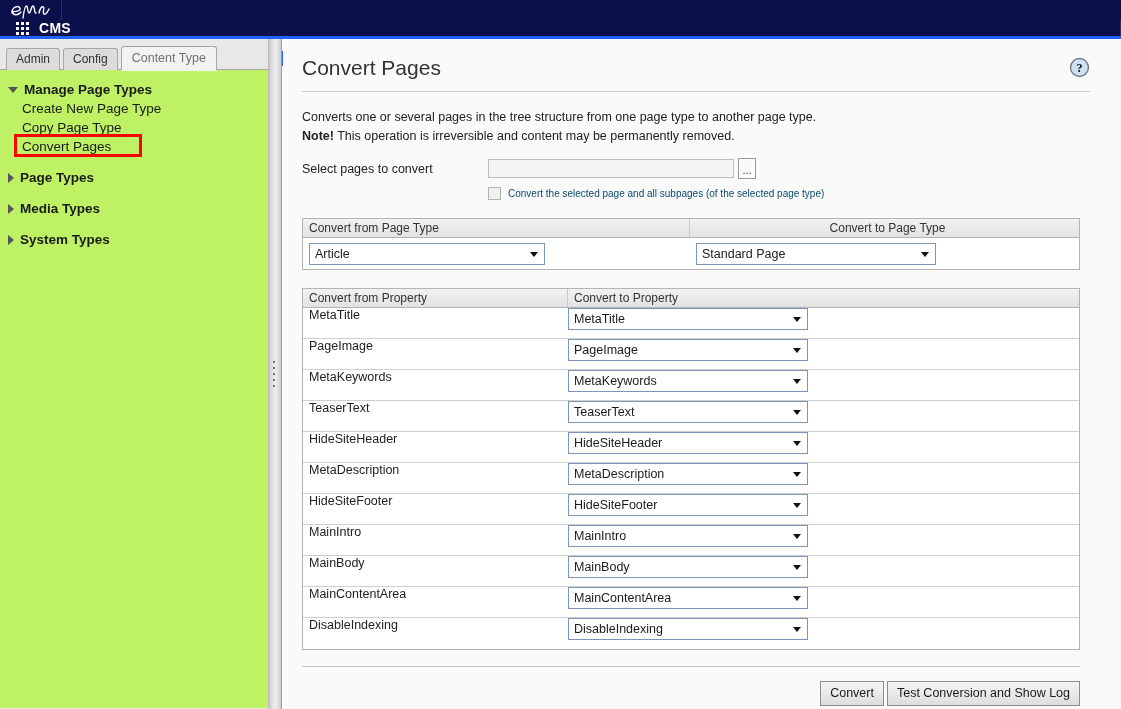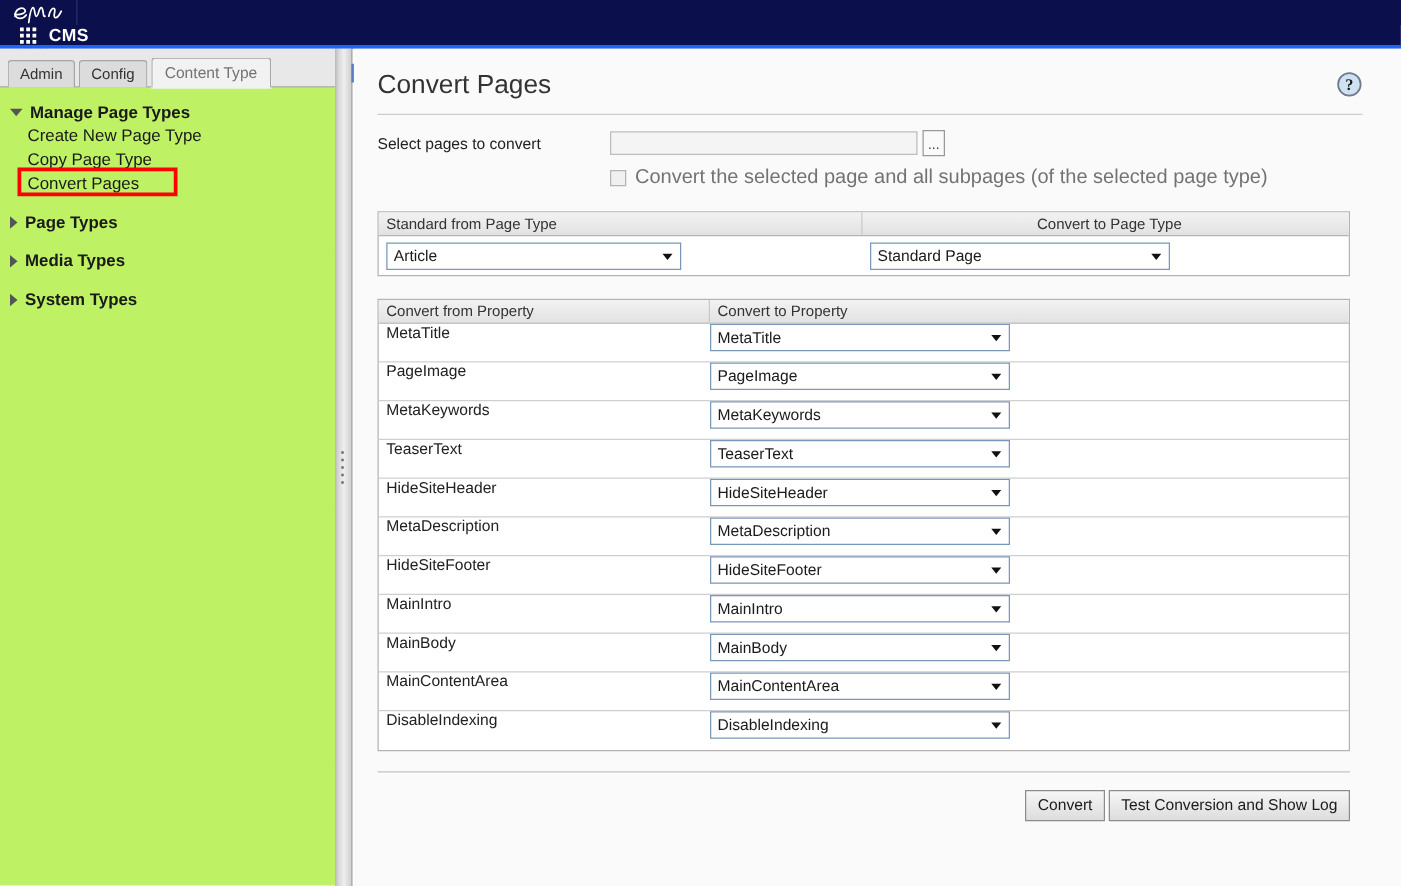--- a/index.html
+++ b/index.html
@@ -170,21 +170,21 @@
   }
   .check-row {
     margin: 8px 0 0 205px;
     display: flex; align-items: center; gap: 7px;
   }
   .chk {
     width: 13px; height: 13px;
     background: #f0f0f0; border: 1px solid #b5b5b5;
     cursor: pointer; flex: none;
   }
-  .chk-label { font-size: 16px; color: #737373; }
+  .chk-label { font-size: 10px; color: #0c4a6e; }
 
   
   .tbl {
     margin: 18px 41px 0 19px;
     border: 1px solid #b4b4b4;
     background: #ffffff;
   }
   .tbl-head {
     display: flex;
     background: linear-gradient(to bottom,#f2f2f2 0%,#e2e2e2 100%);
@@ -336,35 +336,39 @@
   <div class="page-head">
     <h1 class="page-title">Convert Pages</h1>
     <span class="help-icon">
       <svg width="21" height="21" viewBox="0 0 21 21" aria-hidden="true">
         <circle cx="10.5" cy="10.5" r="9" fill="#cfe2f3" stroke="#6f7b8a" stroke-width="1.4"></circle>
         <text x="10.5" y="15" text-anchor="middle" font-family="Liberation Serif, serif" font-size="13" font-weight="bold" fill="#1b1b1b">?</text>
       </svg>
     </span>
   </div>
 
+  <div class="intro">
+    <div>Converts one or several pages in the tree structure from one page type to another page type.</div>
+    <div><b>Note!</b><span> This operation is irreversible and content may be permanently removed.</span></div>
+  </div>
 
   <div class="field-row">
     <span class="field-label">Select pages to convert</span>
     <input class="txt" type="text" value="" style="">
     <div class="browse-btn">...</div>
   </div>
 
   <div class="check-row">
     <span class="chk"></span>
     <span class="chk-label">Convert the selected page and all subpages (of the selected page type)</span>
   </div>
 
   <div class="tbl">
     <div class="tbl-head">
-      <div class="th c1">Standard from Page Type</div>
+      <div class="th c1">Convert from Page Type</div>
       <div class="th c2">Convert to Page Type</div>
     </div>
     <div class="typerow">
       <div class="typecell1">
         <span class="selwrap">
           <select class="sel w-from">
             <option>Article</option>
           </select>
           <span class="arrow"></span>
         </span>

